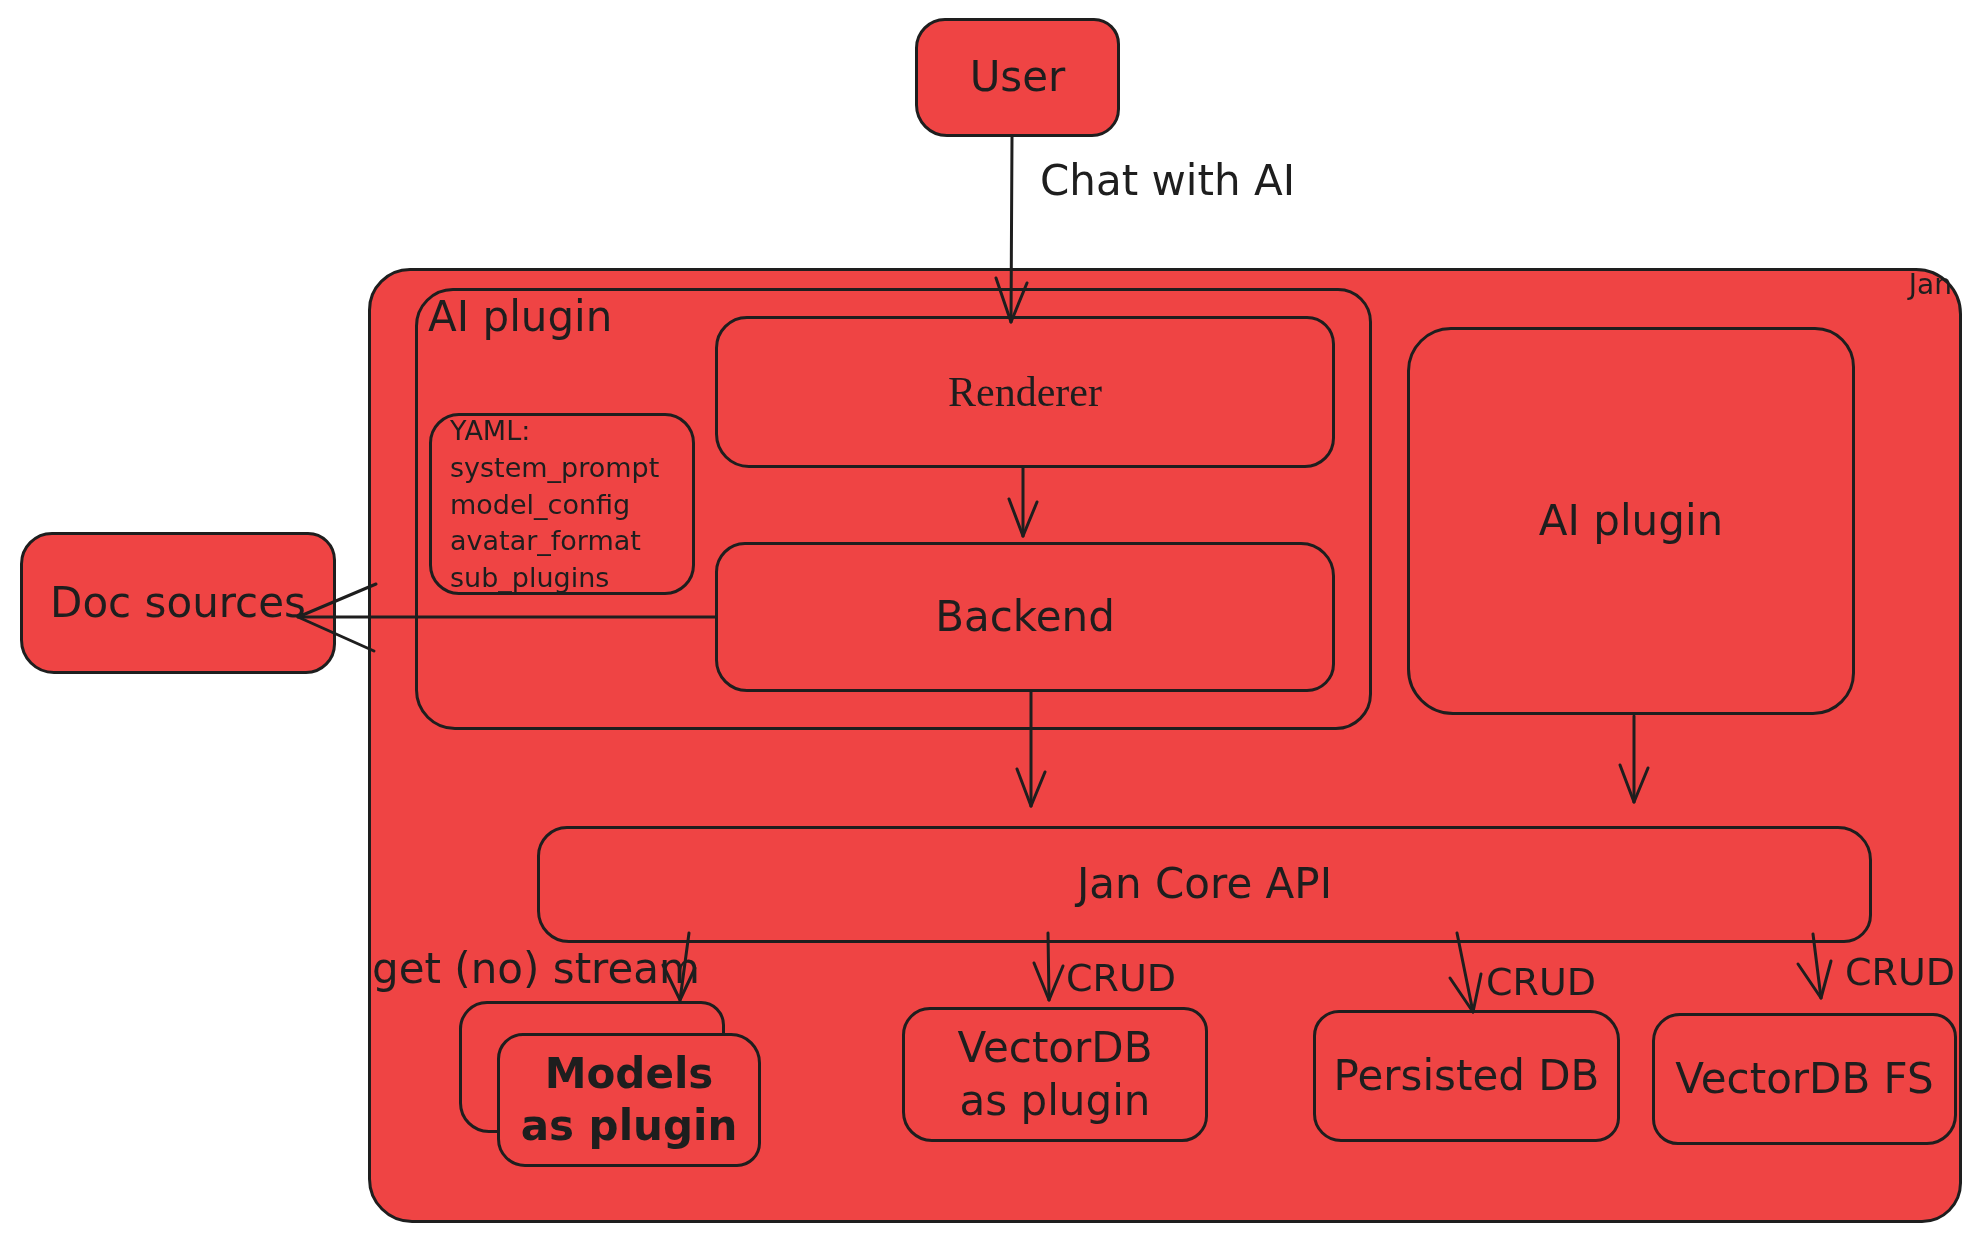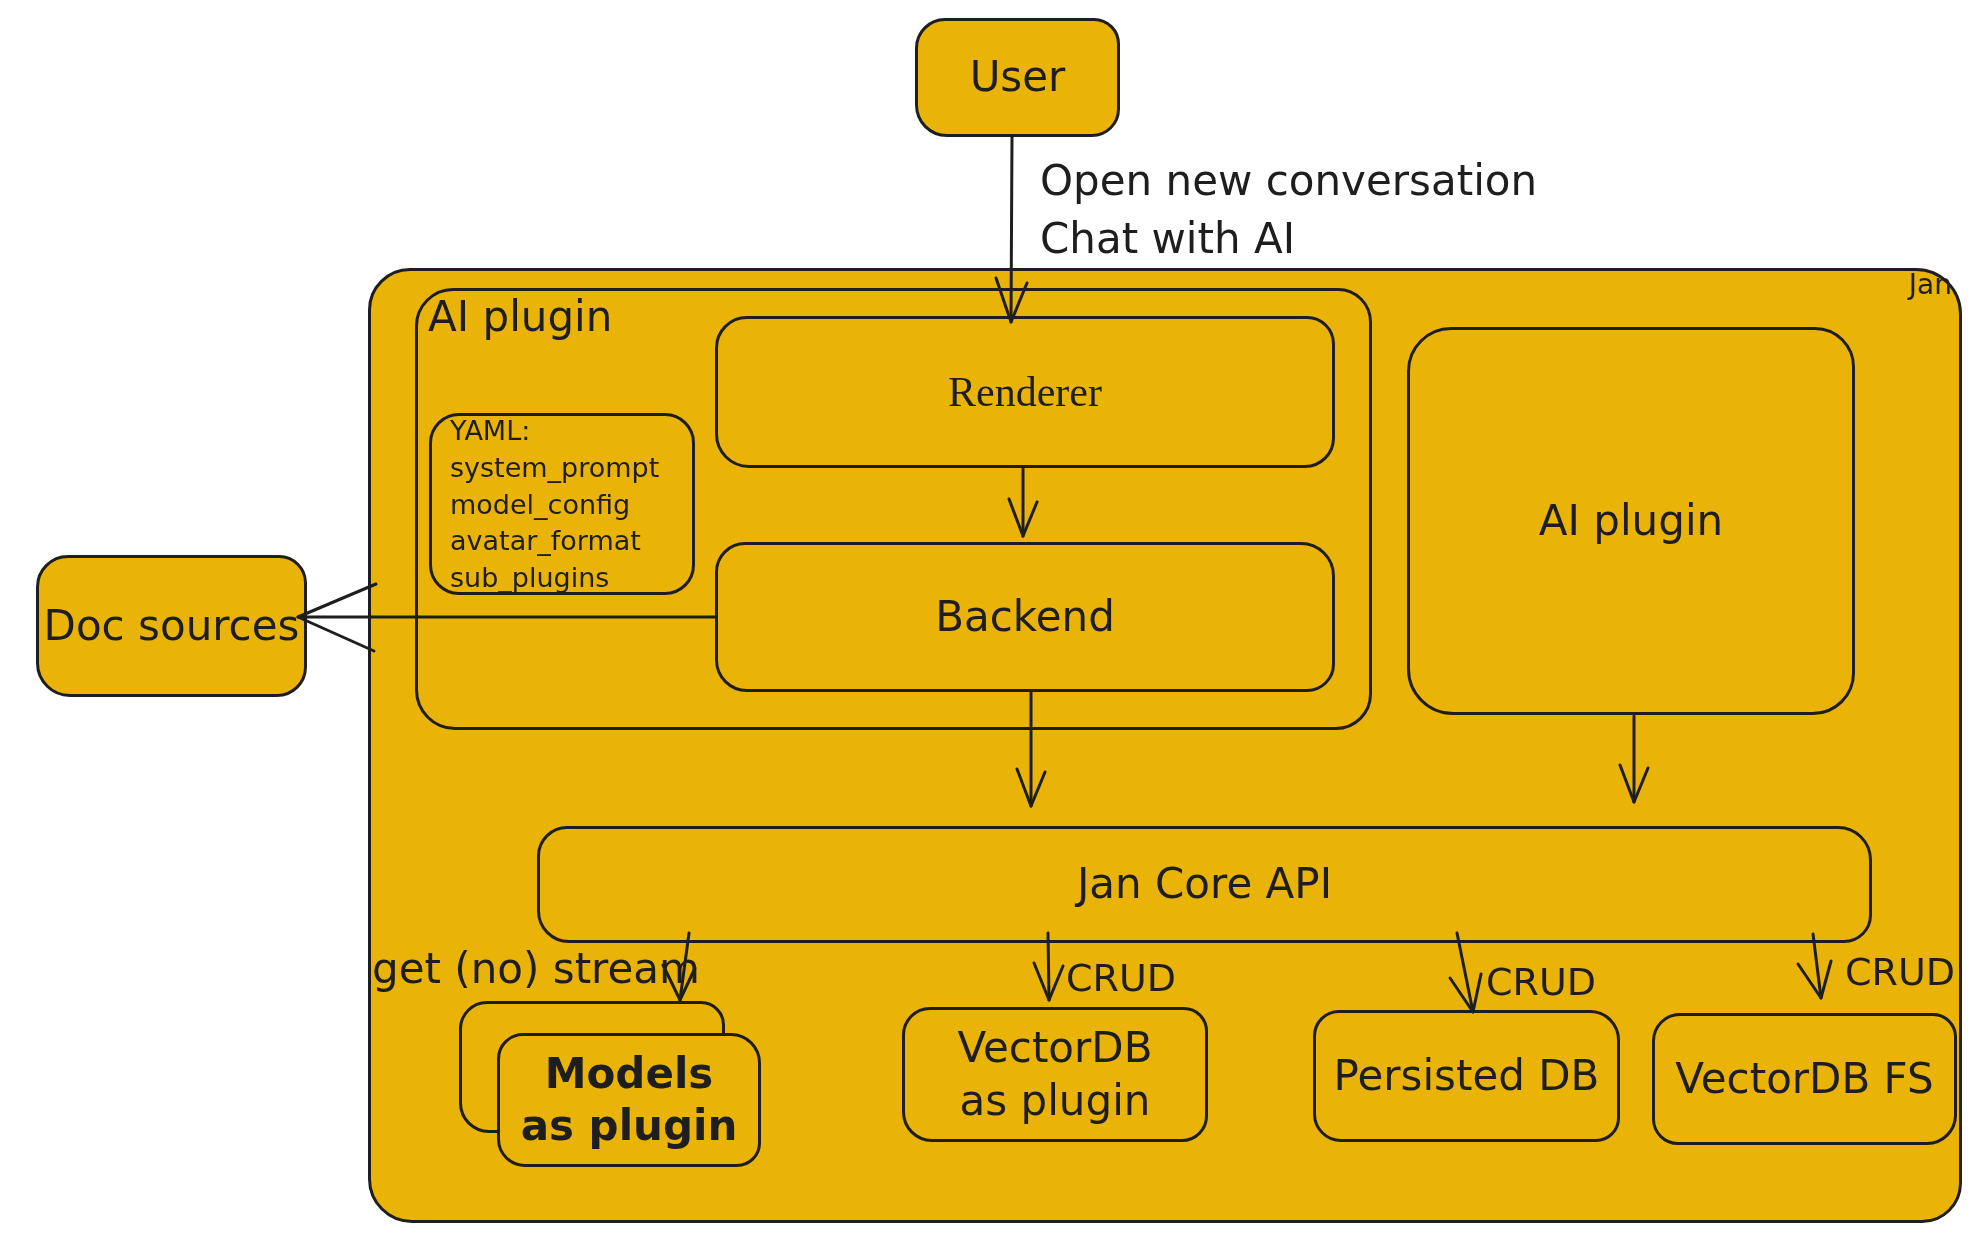--- a/index.html
+++ b/index.html
@@ -1,21 +1,21 @@
 <!DOCTYPE html>
 <html><head>
 <meta charset="utf-8">
 <style>
   html,body{margin:0;padding:0;background:#fff;}
   .canvas{
     position:relative;width:1981px;height:1246px;background:#ffffff;
     font-family:"DejaVu Sans",sans-serif;color:#1e1e1e;overflow:hidden;
   }
   .box{
-    position:absolute;border:3px solid #1e1e1e;background:#eab308;
+    position:absolute;border:3px solid #1e1e1e;background:#ef4444;
     display:flex;align-items:center;justify-content:center;text-align:center;
     box-sizing:border-box;
   }
   .lbl{position:absolute;white-space:nowrap;}
   .big{font-size:42px;}
   .mid{font-size:28px;}
   .small{font-size:38px;}
   .node-label{font-size:42px;line-height:1.25;}
   .yaml-text{font-size:27px;line-height:1.36;text-align:left;width:100%;padding:12px 0 10px 18px;box-sizing:border-box;}
   svg.wires{position:absolute;left:0;top:0;z-index:30;pointer-events:none;}
@@ -47,21 +47,21 @@
   </div>
 
   <div class="box node-label z12" style="left:715px;top:542px;width:620px;height:150px;border-radius:30px 34px 28px 32px;">
     <span>Backend</span>
   </div>
 
   <div class="box node-label z11" style="left:1407px;top:327px;width:448px;height:388px;border-radius:44px 40px 42px 46px;">
     <span>AI plugin</span>
   </div>
 
-  <div class="box node-label z11" style="left:20px;top:555px;width:271px;height:142px;border-radius:32px 28px 30px 34px;margin-left:16px;">
+  <div class="box node-label z11" style="left:20px;top:532px;width:316px;height:142px;border-radius:32px 28px 30px 34px;">
     <span>Doc sources</span>
   </div>
 
   <div class="box node-label z11" style="left:537px;top:826px;width:1335px;height:117px;border-radius:30px 34px 28px 32px;">
     <span>Jan Core API</span>
   </div>
 
   <div class="box z11" style="left:459px;top:1001px;width:266px;height:132px;border-radius:28px 24px 26px 30px;"></div>
   <div class="box node-label z12" style="left:497px;top:1033px;width:264px;height:134px;border-radius:26px 30px 24px 28px;">
     <span style="display:block;width:220px;white-space:normal;font-weight:bold;">Models as plugin</span>
@@ -77,21 +77,20 @@
 
   <div class="box node-label z11" style="left:1652px;top:1013px;width:305px;height:132px;border-radius:28px 24px 30px 26px;">
     <span>VectorDB FS</span>
   </div>
 
   <div class="box node-label z11" style="left:915px;top:18px;width:205px;height:119px;border-radius:30px 26px 28px 32px;">
     <span>User</span>
   </div>
 
   <div class="lbl big" style="left:1040px;top:152px;z-index:20;line-height:1.38;">
-    <div>Open new conversation</div>
     <div>Chat with AI</div>
   </div>
   <div class="lbl big" style="left:372px;top:944px;z-index:31;">get (no) stream</div>
   <div class="lbl small" style="left:1066px;top:956px;z-index:31;">CRUD</div>
   <div class="lbl small" style="left:1486px;top:960px;z-index:31;">CRUD</div>
   <div class="lbl small" style="left:1845px;top:950px;z-index:31;">CRUD</div>
 
   <svg class="wires" width="1981" height="1246" viewBox="0 0 1981 1246" fill="none" stroke="#1e1e1e" stroke-width="3" stroke-linecap="round" stroke-linejoin="round">
     <g>
       <path d="M1012 137 L1011 322"></path>

